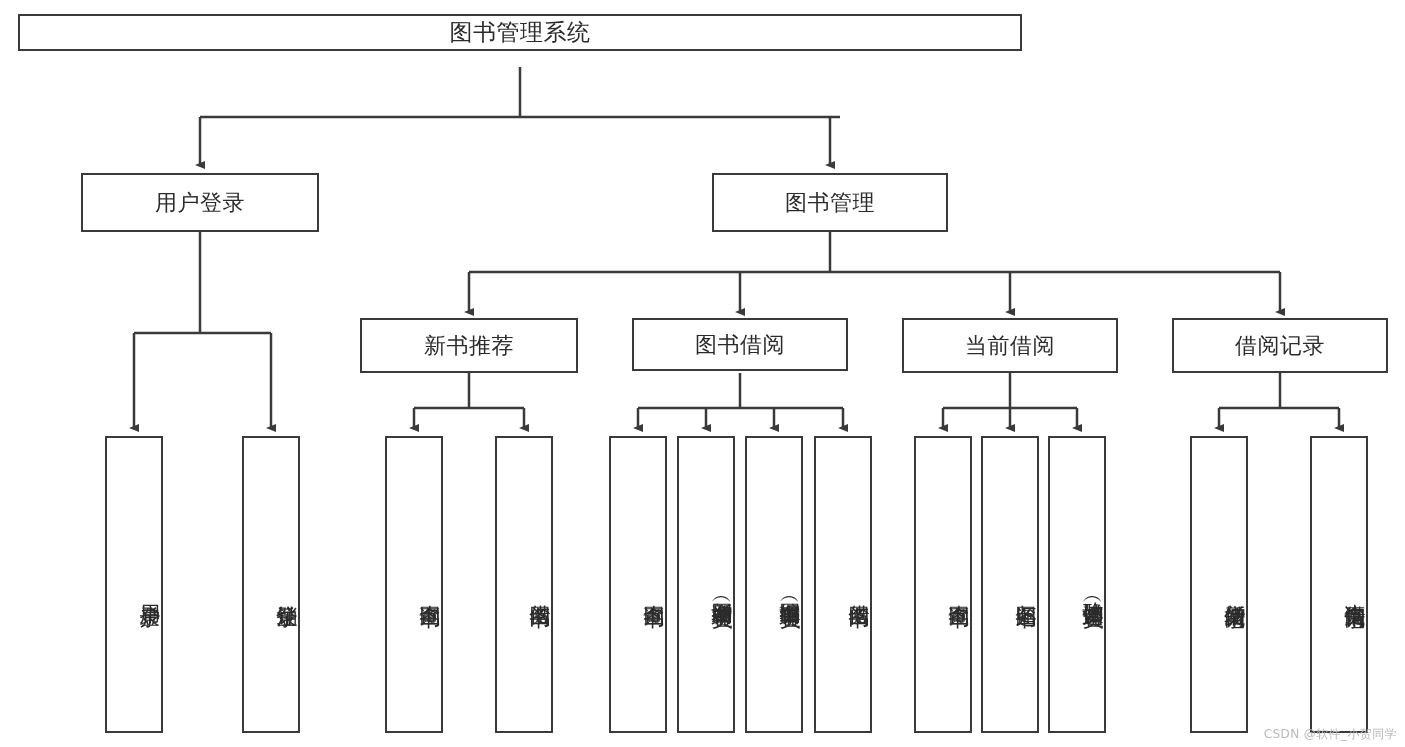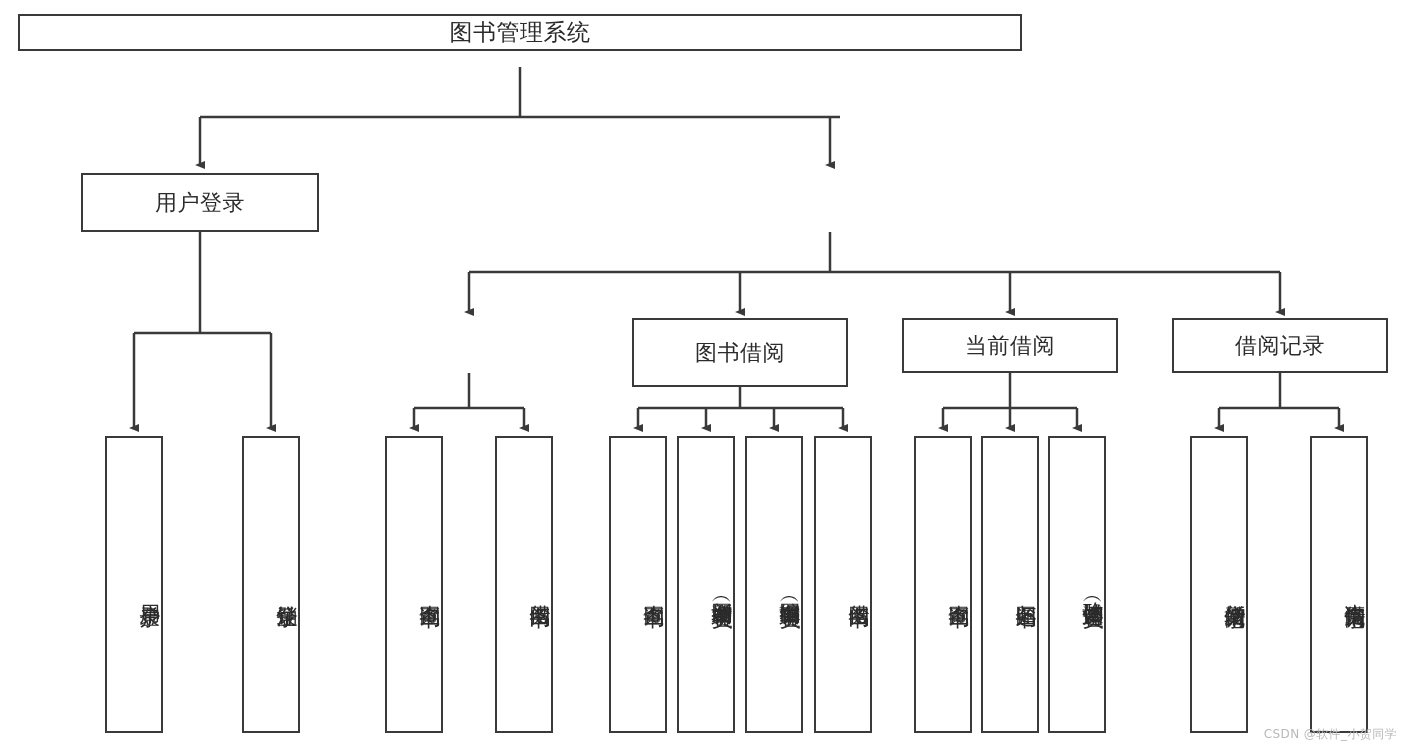--- a/index.html
+++ b/index.html
@@ -123,22 +123,28 @@
     </g>
   </svg>
 
   <div class="node horizontal root" style="left:18px; top:14px; width:1004px; height:37px;">
     <span>图书管理系统</span>
   </div>
 
   <div class="node horizontal" style="left:81px; top:173px; width:238px; height:59px;">
     <span>用户登录</span>
   </div>
+  <div class="node horizontal" style="left:712px; top:173px; width:236px; height:59px;">
+    <span>图书管理</span>
+  </div>
 
-  <div class="node horizontal" style="left:632px; top:318px; width:216px; height:69px;">
+  <div class="node horizontal" style="left:360px; top:318px; width:218px; height:55px;">
+    <span>新书推荐</span>
+  </div>
+  <div class="node horizontal" style="left:632px; top:318px; width:216px; height:53px;">
     <span>图书借阅</span>
   </div>
   <div class="node horizontal" style="left:1172px; top:318px; width:216px; height:55px;">
     <span>借阅记录</span>
   </div>
   <div class="node horizontal" style="left:902px; top:318px; width:216px; height:55px;">
     <span>当前借阅</span>
   </div>
 
   <div class="node vertical" style="left:105px; top:436px; width:58px; height:297px;">

